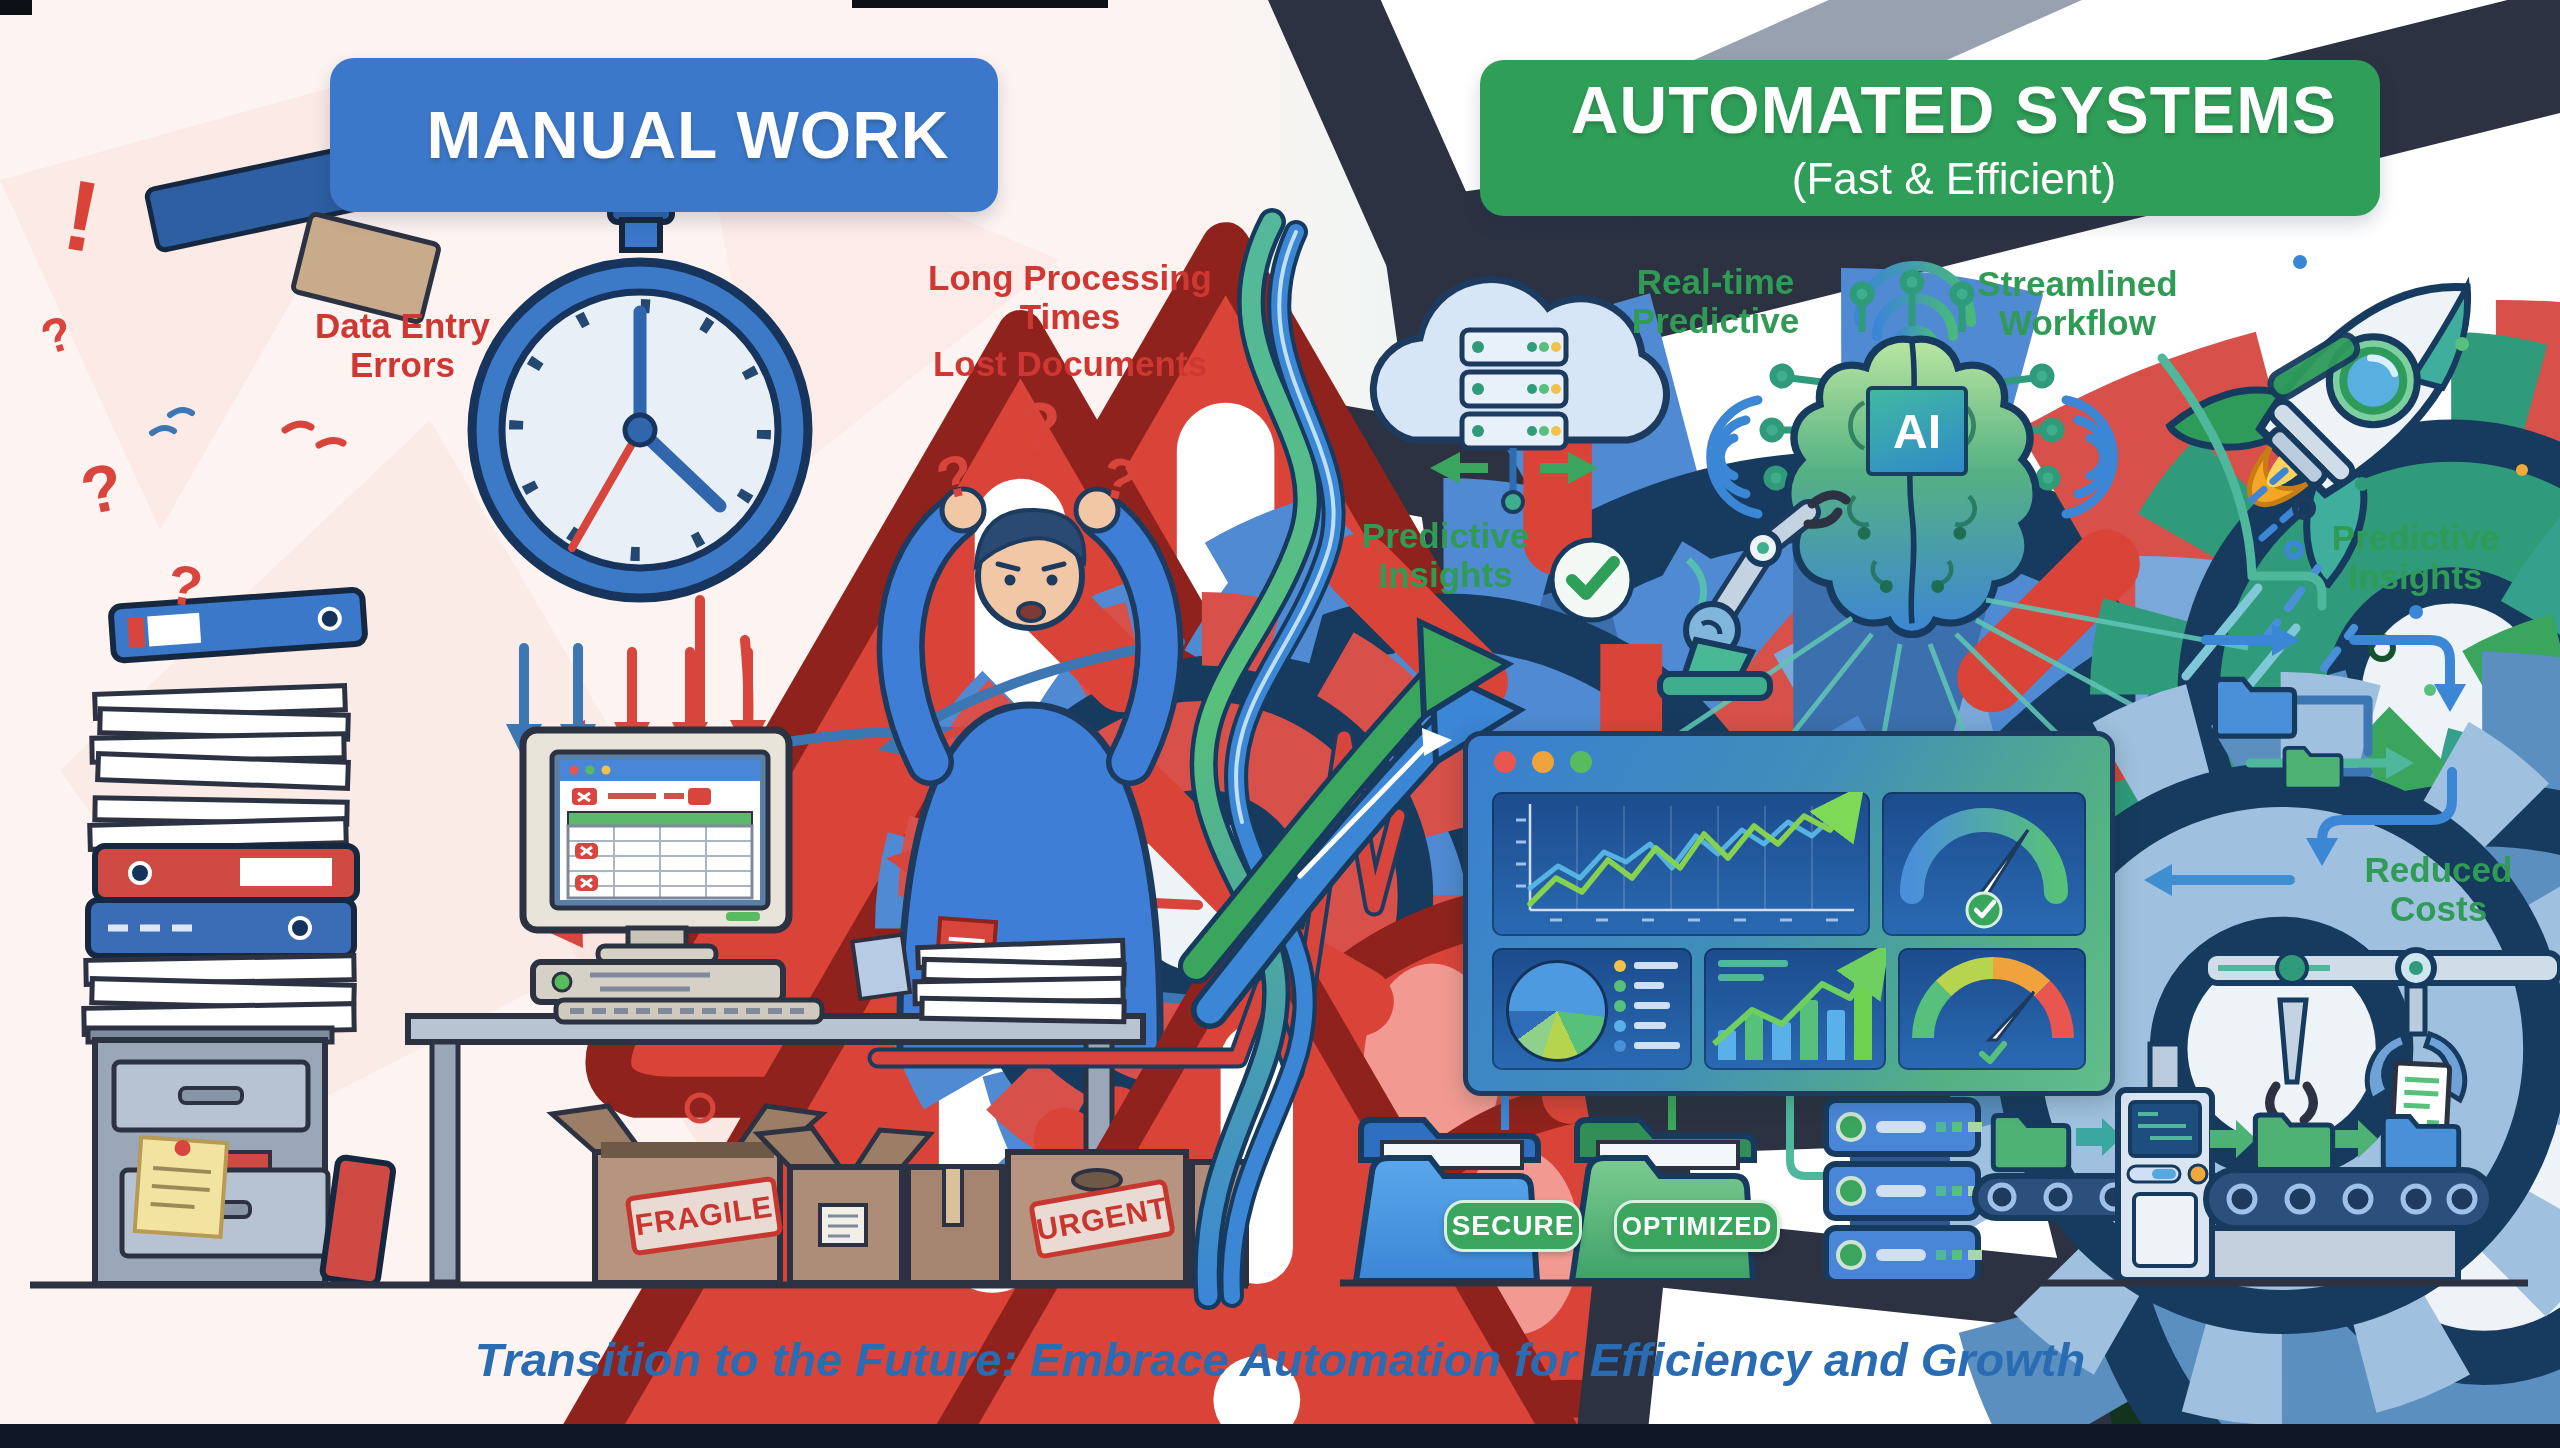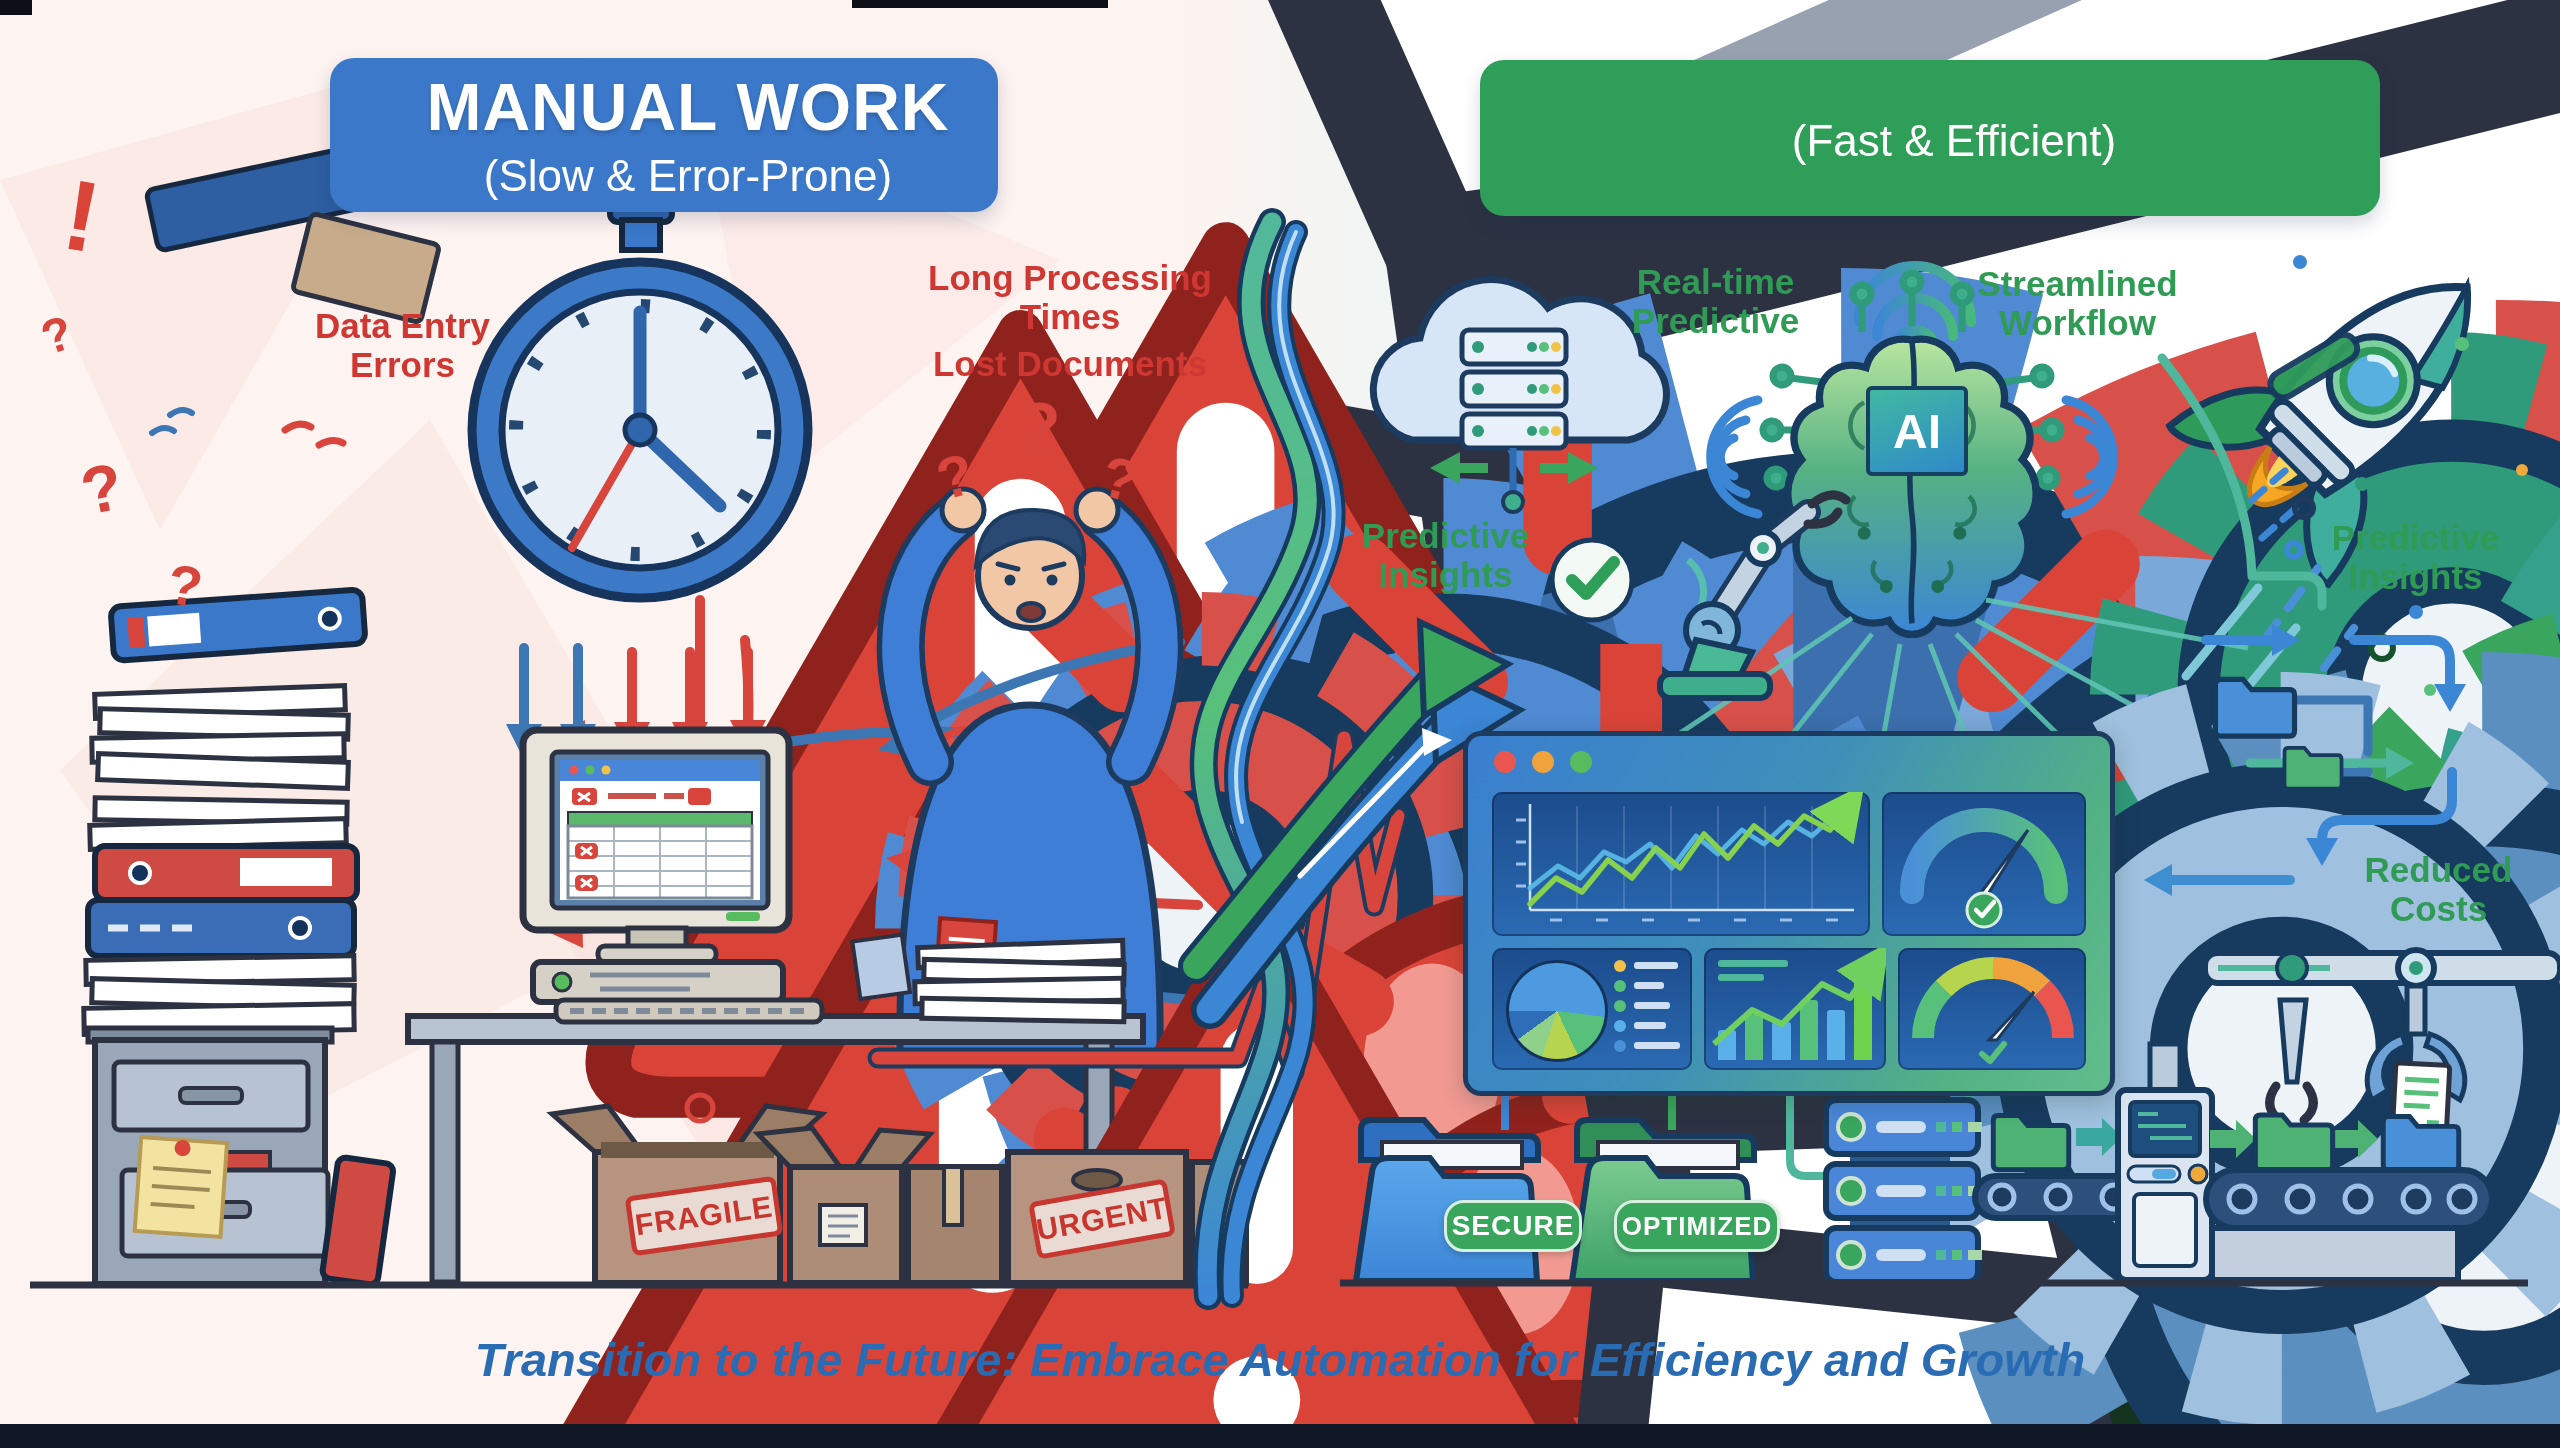--- a/index.html
+++ b/index.html
@@ -826,23 +826,23 @@
         <path d="M144.5,40.5 A70,70 0 0 1 165,90" stroke="#e8564f"></path>
       </g>
       <polygon points="91,92 99,92 136,44" fill="#fff" stroke="#1d3a5f" stroke-width="3"></polygon>
       <path d="M84,106 L92,113 L106,96" fill="none" stroke="#57c07a" stroke-width="6" stroke-linecap="round" stroke-linejoin="round"></path>
     </svg>
   </div>
 </div>
 
 <div class="overlay banner" style="left:330px;top:58px;width:620px;height:154px;background:#3b78c9;">
   <div class="t">MANUAL WORK</div>
-  <div class="s">(Slow &amp; Error-Prone)</div>
 </div>
 <div class="overlay banner" style="left:1480px;top:60px;width:852px;height:156px;background:#2f9e58;">
+  <div class="t">AUTOMATED SYSTEMS</div>
   <div class="s">(Fast &amp; Efficient)</div>
 </div>
 
 <div class="lbl red" style="left:925px;top:258px;width:290px;">Long Processing Times</div>
 <div class="lbl red" style="left:295px;top:306px;width:215px;">Data Entry Errors</div>
 <div class="lbl red" style="left:920px;top:344px;width:300px;">Lost Documents</div>
 
 <div class="lbl green" style="left:1628px;top:262px;width:175px;">Real-time Predictive</div>
 <div class="lbl green" style="left:1975px;top:264px;width:205px;">Streamlined Workflow</div>
 <div class="lbl green" style="left:1358px;top:516px;width:175px;">Predictive Insights</div>

